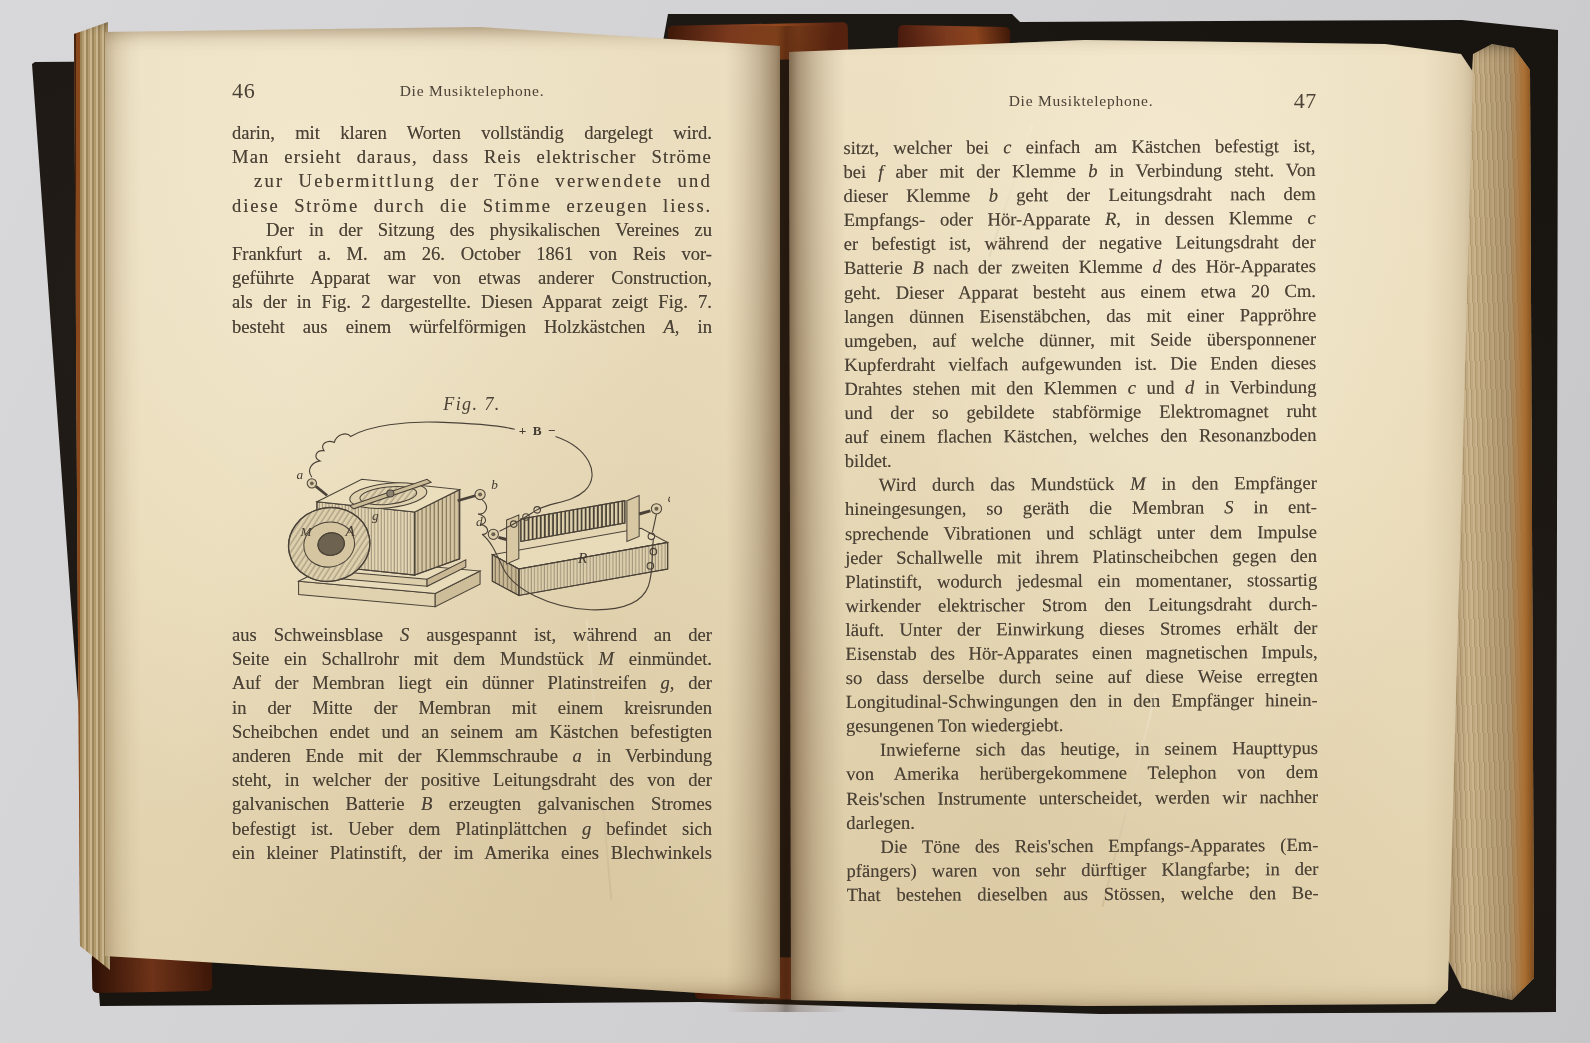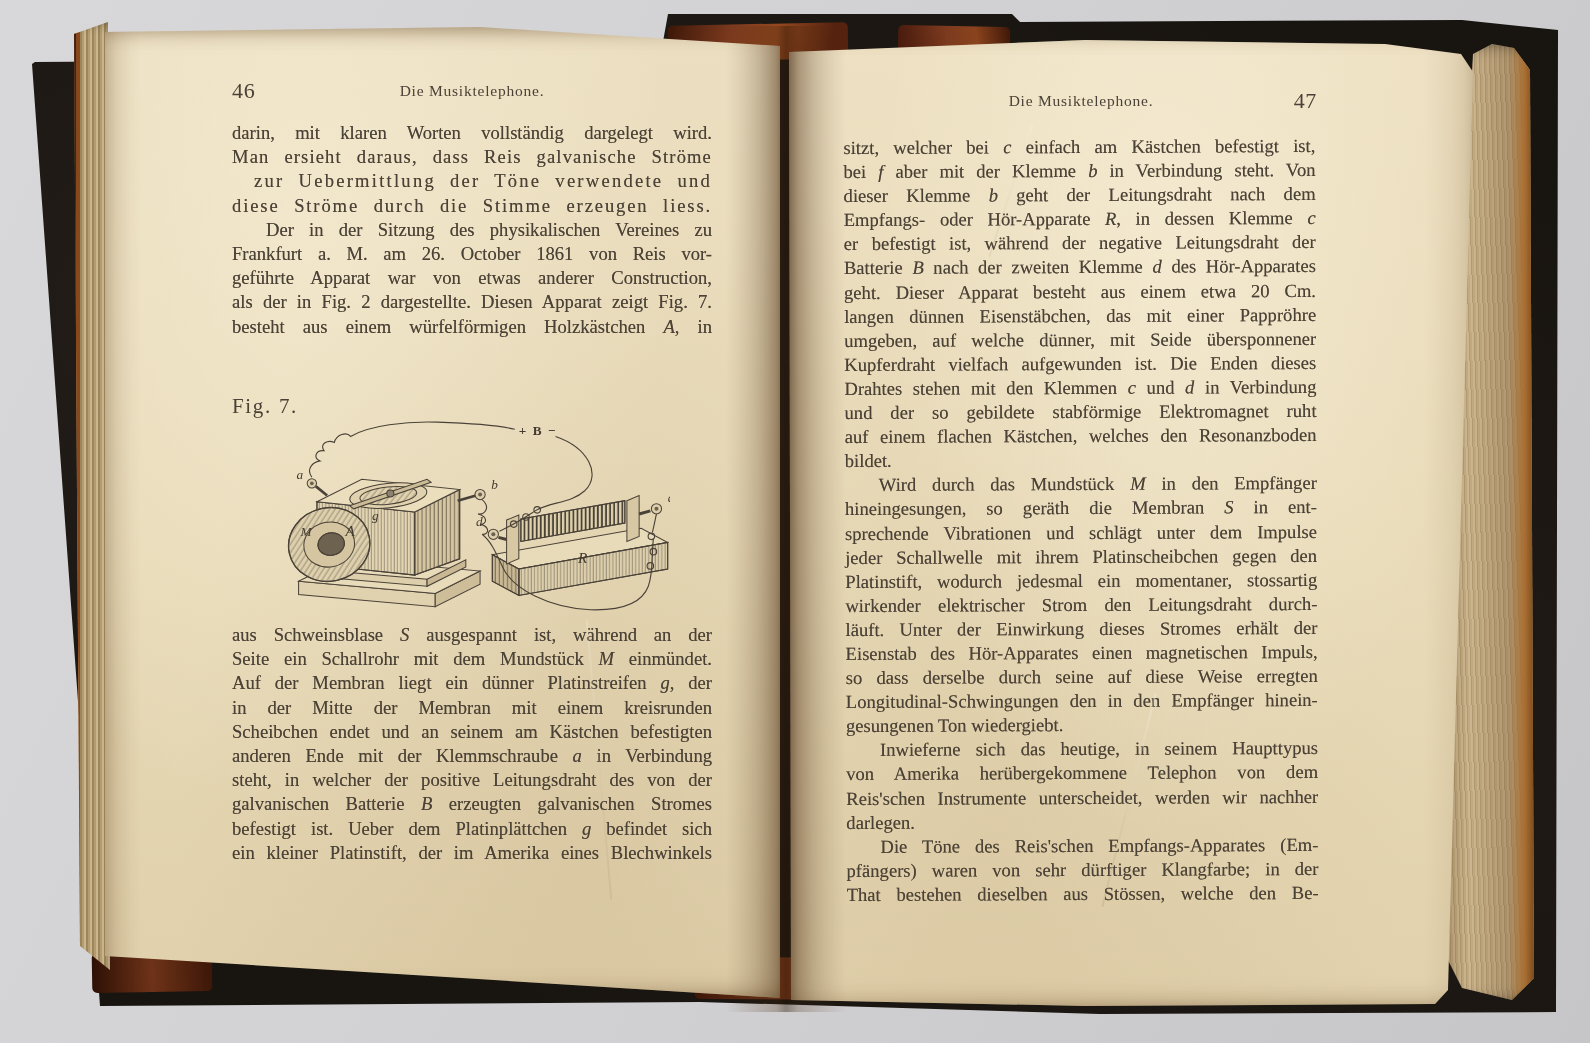--- a/index.html
+++ b/index.html
@@ -66,21 +66,21 @@
     background:linear-gradient(90deg,rgba(0,0,0,0) 0%,rgba(70,40,15,.28) 42%,rgba(45,22,5,.42) 50%,rgba(70,40,15,.25) 60%,rgba(0,0,0,0) 100%);}
   
   .pgno{position:absolute;font-size:22px;letter-spacing:.03em;}
   .runhead{position:absolute;font-size:15.5px;letter-spacing:.05em;text-align:center;}
   .body{position:absolute;font-size:18.6px;text-shadow:0 0 .5px rgba(70,58,42,.6);}
   .line{height:24.2px;line-height:24.2px;text-align:justify;text-align-last:justify;white-space:nowrap;}
   .bodyR .line{height:24.1px;line-height:24.1px;}
   .line.indent{text-indent:34px;}
   .line.end{text-align-last:left;}
   .line i{font-style:italic;}
-  .figcap{position:absolute;font-size:21px;letter-spacing:.08em;}
+  .figcap{position:absolute;font-size:18px;letter-spacing:.08em;text-align:center;font-style:italic;}
   .engraving{position:absolute;}
   .flbl{font-family:"Liberation Serif",serif;font-style:italic;font-size:13px;fill:#433b30;}
   .flbl.big{font-size:15px;}
   .flbl.bat{font-style:normal;font-weight:bold;letter-spacing:1.5px;}
   .crease{position:absolute;pointer-events:none;
     background:linear-gradient(180deg,rgba(255,252,240,.55),rgba(130,100,60,.3));}
   .c1{left:1128px;top:690px;width:2px;height:220px;transform:rotate(14deg);opacity:.5;}
   .c2{left:598px;top:620px;width:1.5px;height:280px;transform:rotate(-5deg);opacity:.4;}
   .c3{left:1010px;top:120px;width:1.5px;height:140px;transform:rotate(18deg);opacity:.3;}
 </style>
@@ -97,21 +97,21 @@
   <div class="stack-left"></div>
   <div class="fore-edge"></div>
 
   <div class="page page-left">
     <div class="pgno" style="left:132px;top:52px;">46</div>
     <div class="runhead" style="left:132px;top:56px;width:480px;">Die Musiktelephone.</div>
 
     <div class="body" style="left:132px;top:95px;width:480px;">
 
         <div class="line">darin, mit klaren Worten vollständig dargelegt wird.</div>
-        <div class="line" style="letter-spacing: 0.06em;">Man ersieht daraus, dass Reis galvanische Ströme</div>
+        <div class="line" style="letter-spacing: 0.06em;">Man ersieht daraus, dass Reis elektrischer Ströme</div>
         <div class="line" style="letter-spacing: 0.12em; margin-left: 22px;">zur Uebermittlung der Töne verwendete und</div>
         <div class="line" style="letter-spacing: 0.1em;">diese Ströme durch die Stimme erzeugen liess.</div>
         <div class="line indent">Der in der Sitzung des physikalischen Vereines zu</div>
         <div class="line">Frankfurt a. M. am 26. October 1861 von Reis vor-</div>
         <div class="line">geführte Apparat war von etwas anderer Construction,</div>
         <div class="line">als der in Fig. 2 dargestellte. Diesen Apparat zeigt Fig. 7.</div>
         <div class="line">besteht aus einem würfelförmigen Holzkästchen <i>A</i>, in</div>
       </div>
 
     <div class="figcap" style="left:132px;top:368px;width:480px;">Fig. 7.</div>

